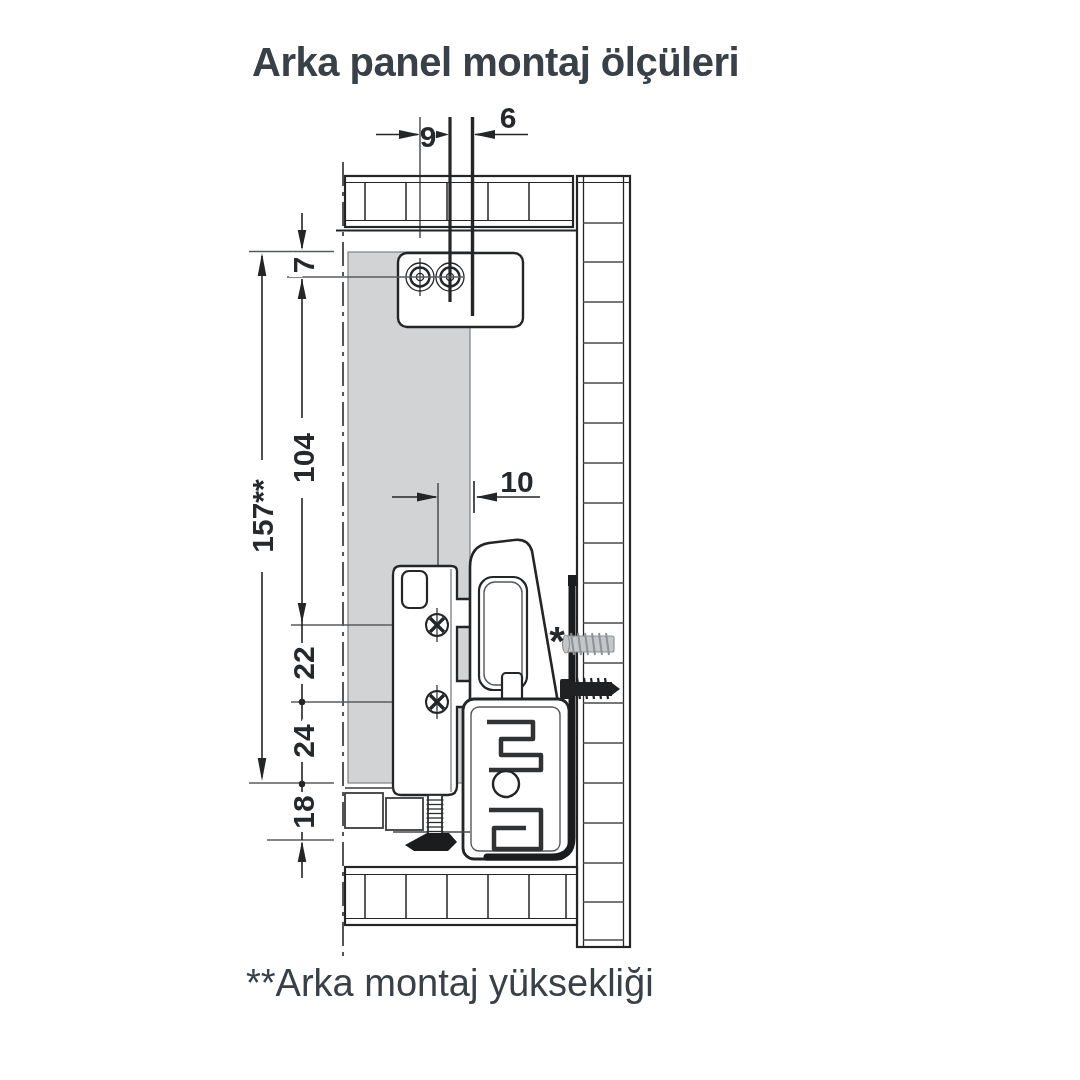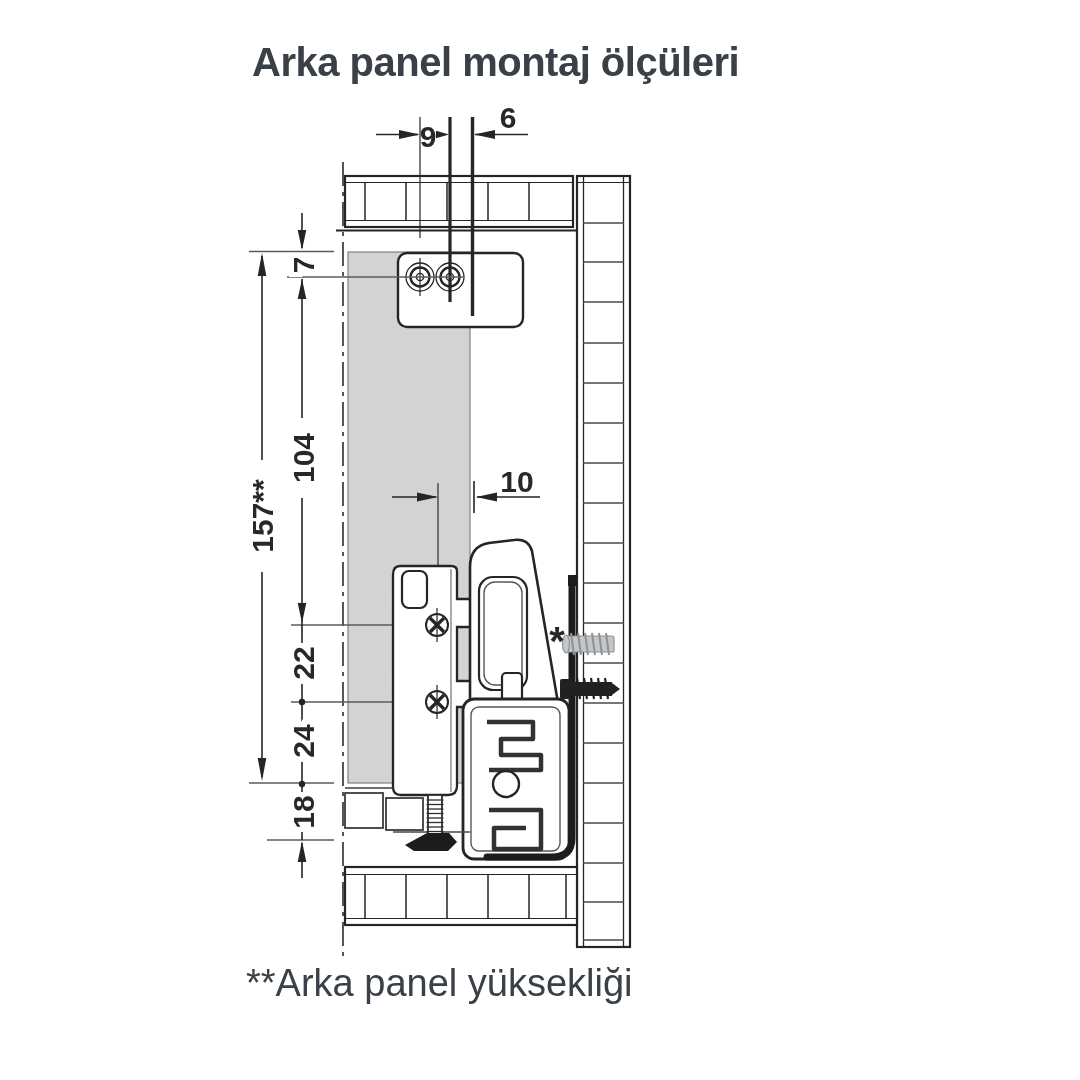--- a/index.html
+++ b/index.html
@@ -250,14 +250,14 @@
           <line x1="584" y1="678" x2="587" y2="699"></line>
         <line x1="591" y1="678" x2="594" y2="699"></line>
           <line x1="598" y1="678" x2="601" y2="699"></line>
         <line x1="605" y1="678" x2="608" y2="699"></line>
       </g>
       <polygon points="612,683 620,689 612,695" fill="#1f2123"></polygon>
     </g>
 
   </svg>
 
-  <div class="footnote">**Arka panel yüksekliği</div>
+  <div class="footnote">**Arka montaj yüksekliği</div>
 </div>
 
 </body></html>

